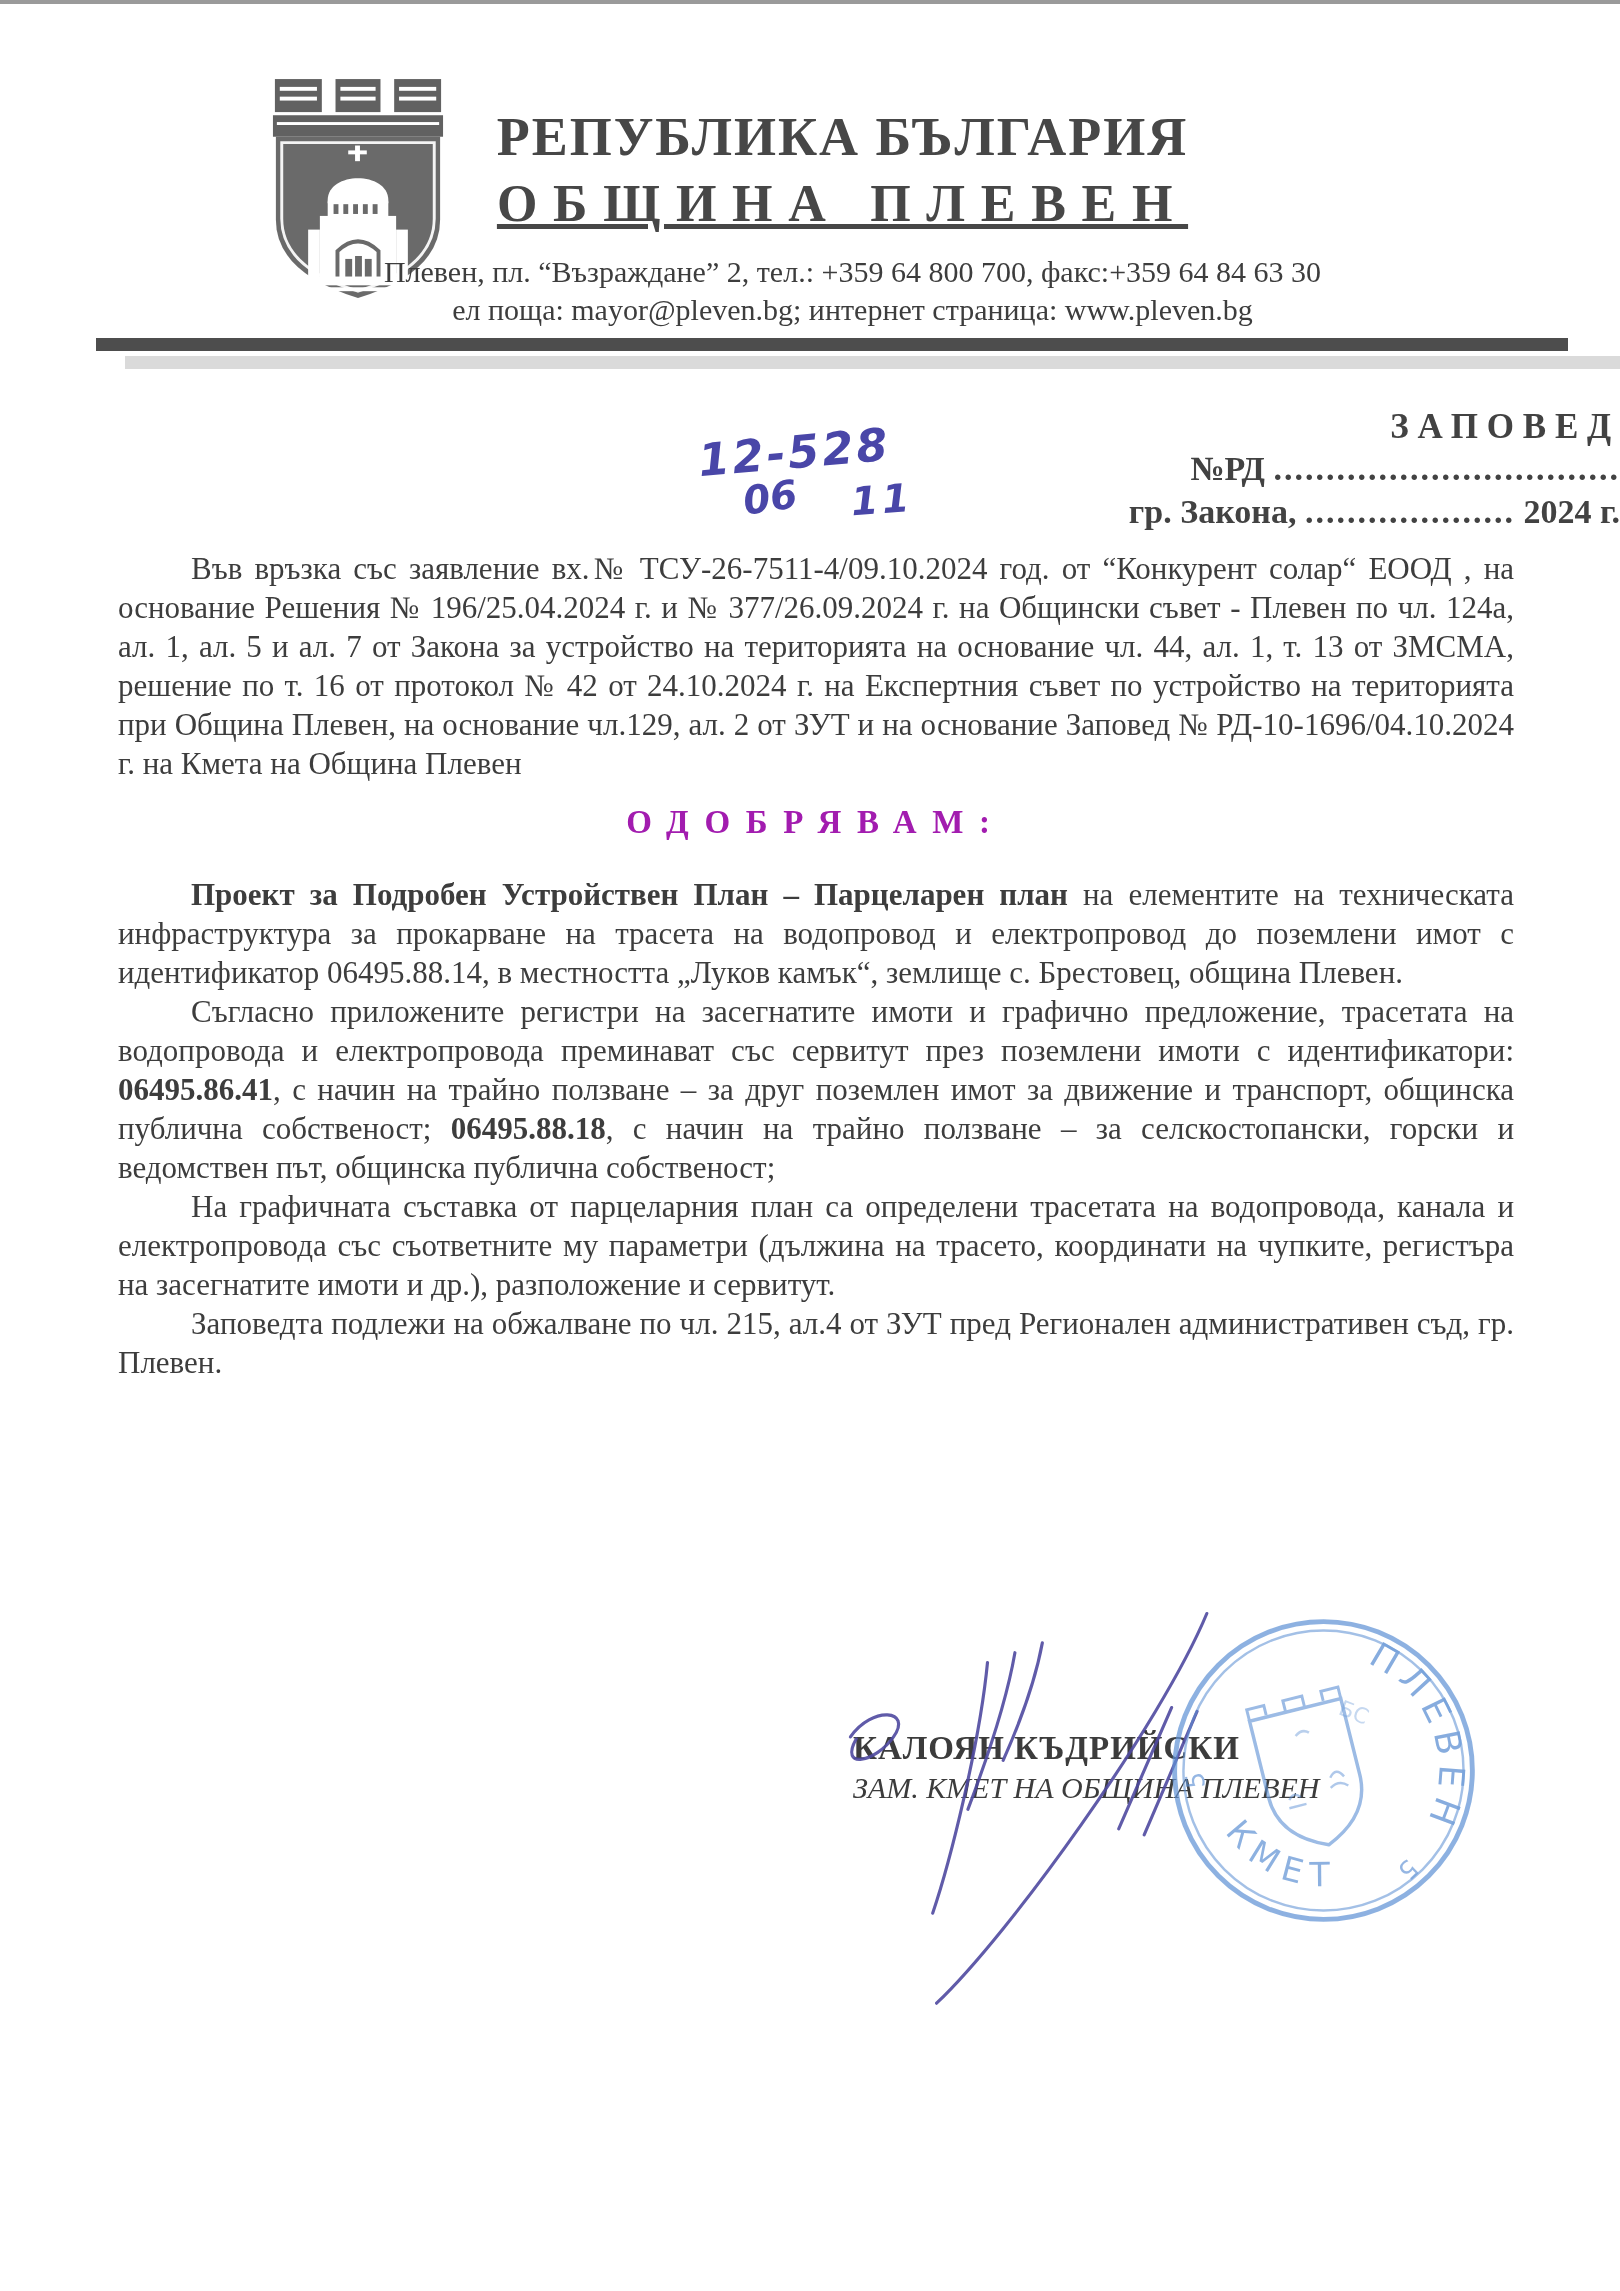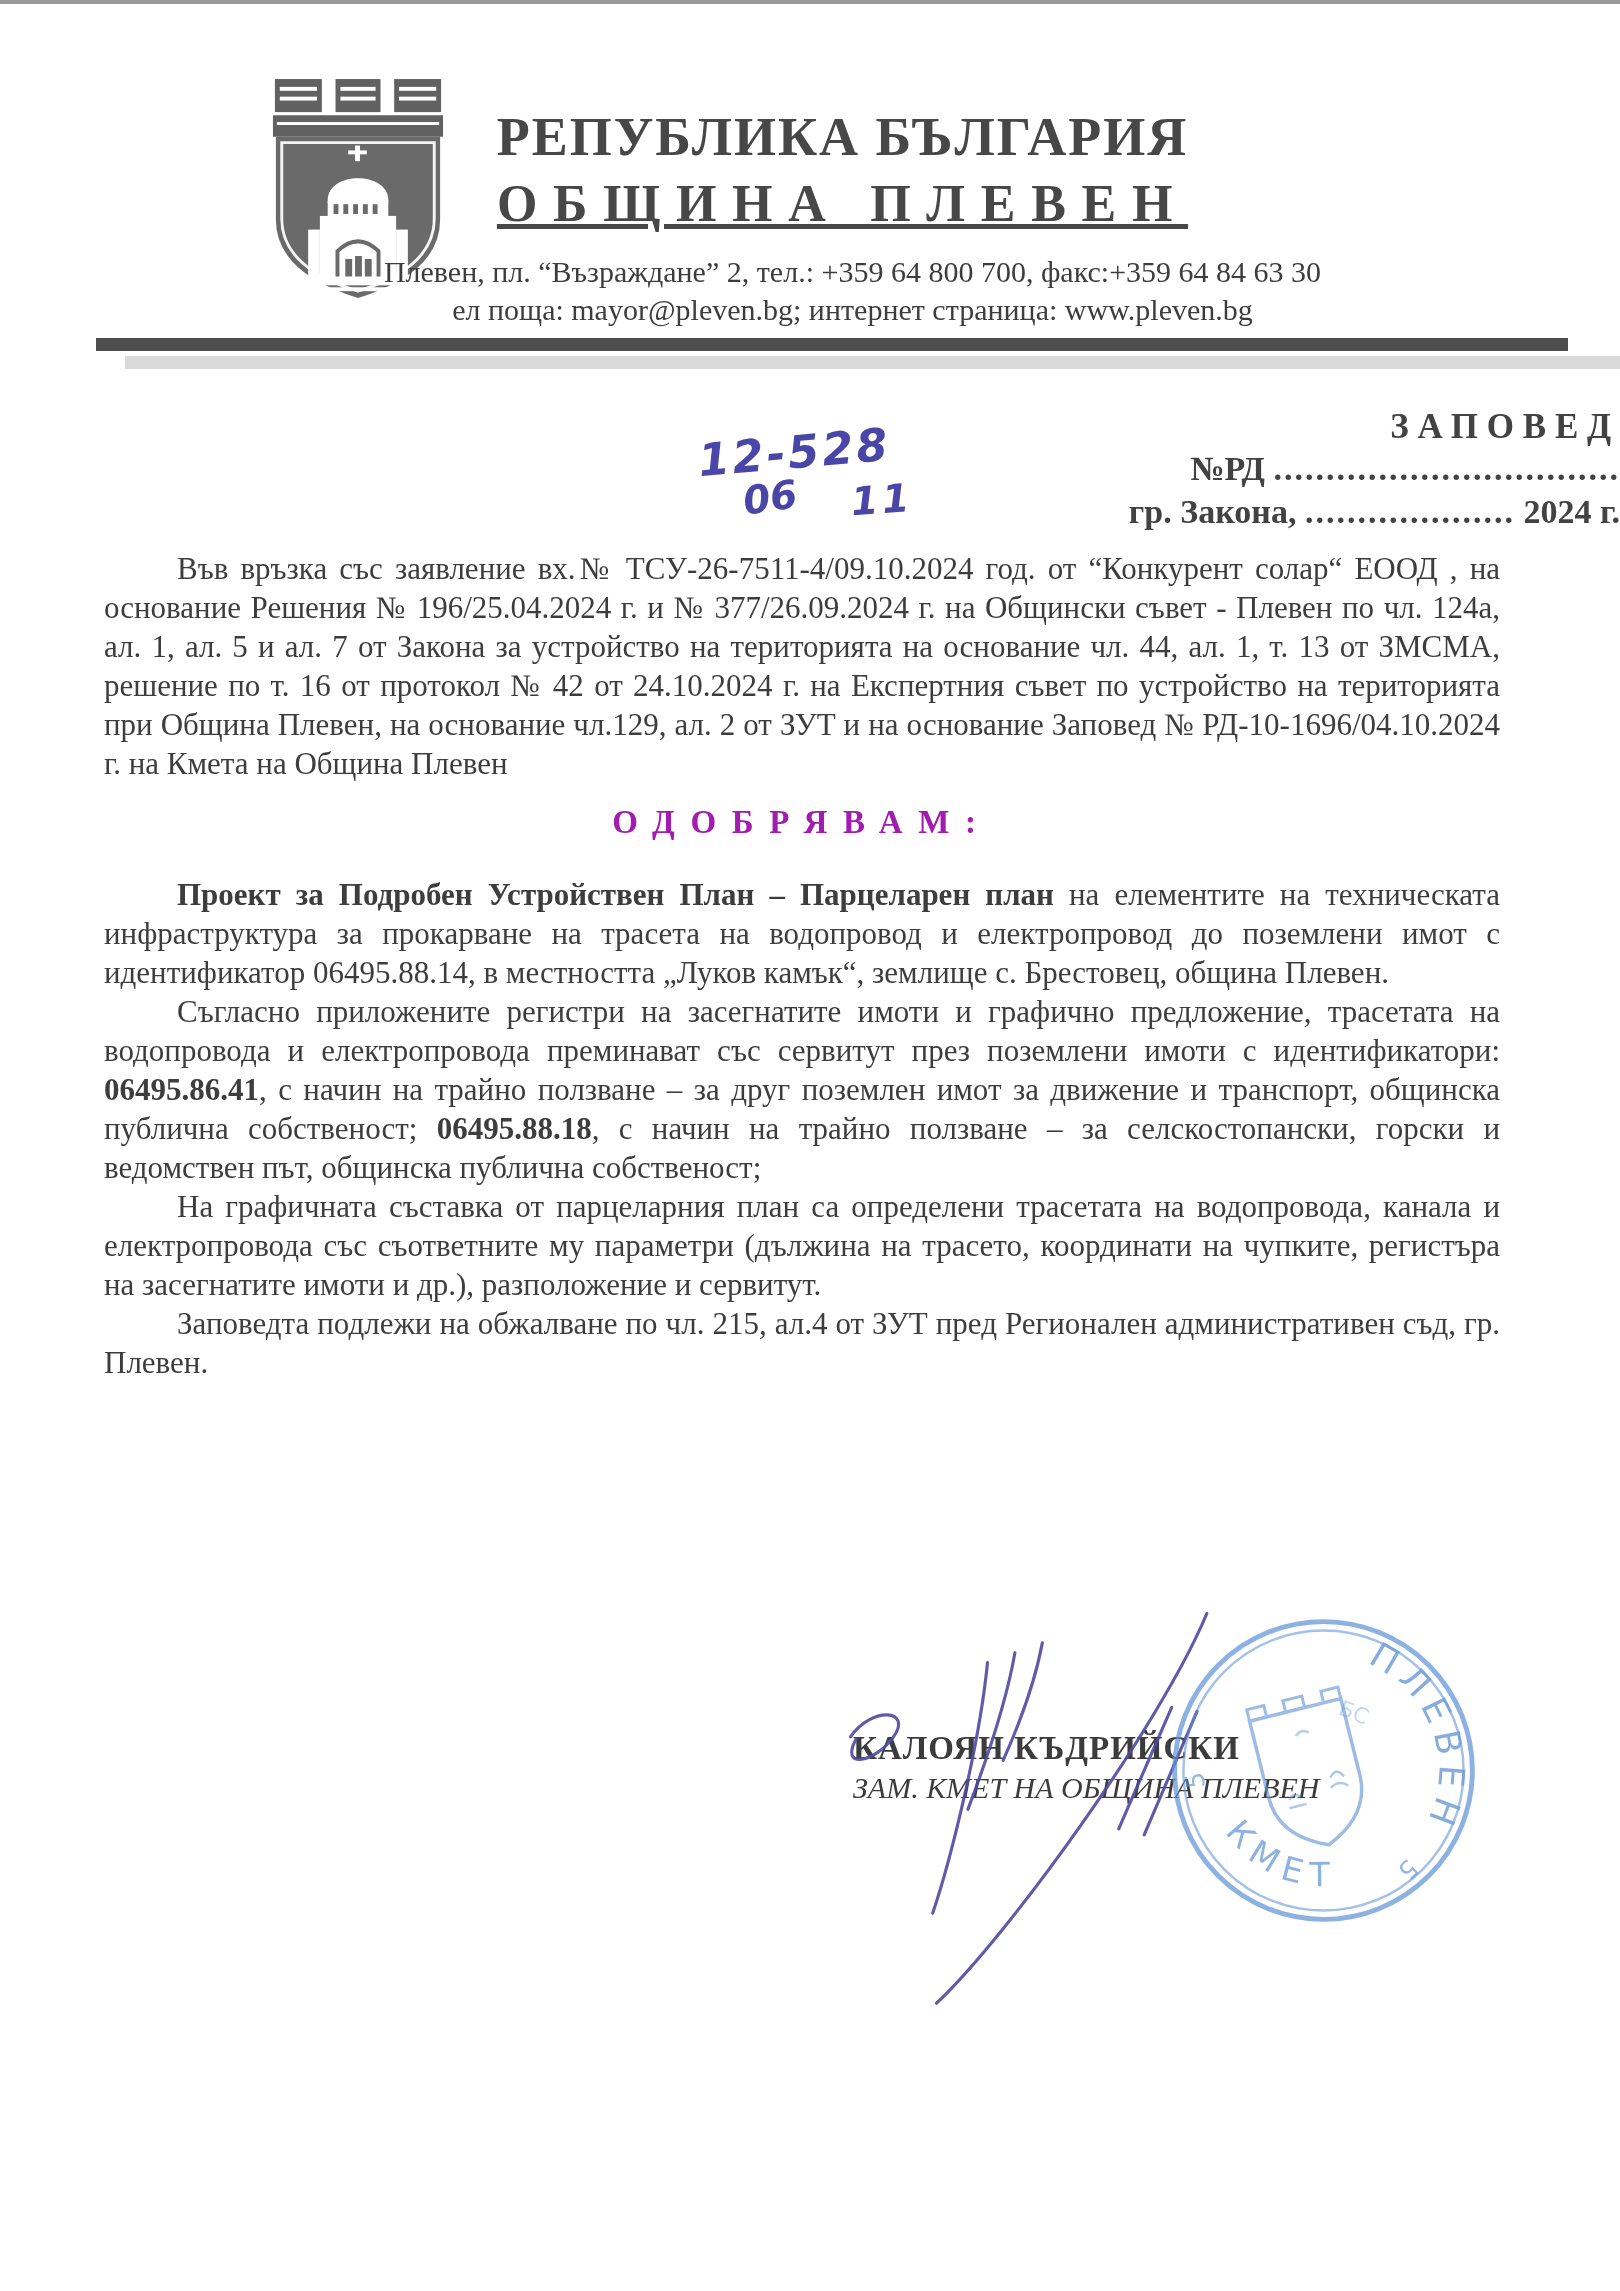--- a/index.html
+++ b/index.html
@@ -19,21 +19,21 @@
   
   .orderhead{position:absolute;left:0;top:402px;width:1620px;text-align:right;color:#424242;}
   .oh-line1{font-size:35px;font-weight:bold;letter-spacing:8.8px;line-height:41px;}
   .oh-line2,.oh-line3{font-size:34px;font-weight:bold;line-height:43px;position:relative;}
   .dots{font-weight:bold;letter-spacing:2px;}
   .hw{font-family:"DejaVu Sans",sans-serif;font-style:italic;color:#4946a8;position:absolute;}
   .hw-number{left:698px;top:-15.7px;font-size:45px;transform:rotate(-5deg);letter-spacing:2.9px;}
   .hw-day{left:743px;top:-13.7px;font-size:39px;transform:rotate(-8deg);}
   .hw-month{left:851px;top:-11.8px;font-size:39px;transform:rotate(-4deg);letter-spacing:3.9px;}
   
-  .bodytext{position:absolute;left:104px;top:545px;width:1396px;font-size:31px;line-height:39px;text-align:justify;color:#3d3d3d;}
+  .bodytext{position:absolute;left:118px;top:545px;width:1396px;font-size:31px;line-height:39px;text-align:justify;color:#3d3d3d;}
   .bodytext p{margin:0;text-indent:73px;}
   .approve{margin:19.6px 0 33px 0 !important;text-align:center;text-indent:0 !important;font-weight:bold;letter-spacing:15.7px;color:#a21caf;font-size:33px;}
   .bold{font-weight:bold;}
   
   .sigblock{position:absolute;left:853px;top:1725px;width:549px;color:#3c3c3c;}
   .sig-name{font-size:33px;font-weight:bold;letter-spacing:1px;line-height:39px;}
   .sig-title{font-size:30px;font-style:italic;line-height:39px;}
   .sig-ink{position:absolute;left:823px;top:1583px;width:470px;height:431px;pointer-events:none;}
   .stamp{position:absolute;left:1157px;top:1600px;width:333px;height:333px;opacity:.88;pointer-events:none;}
 </style>

